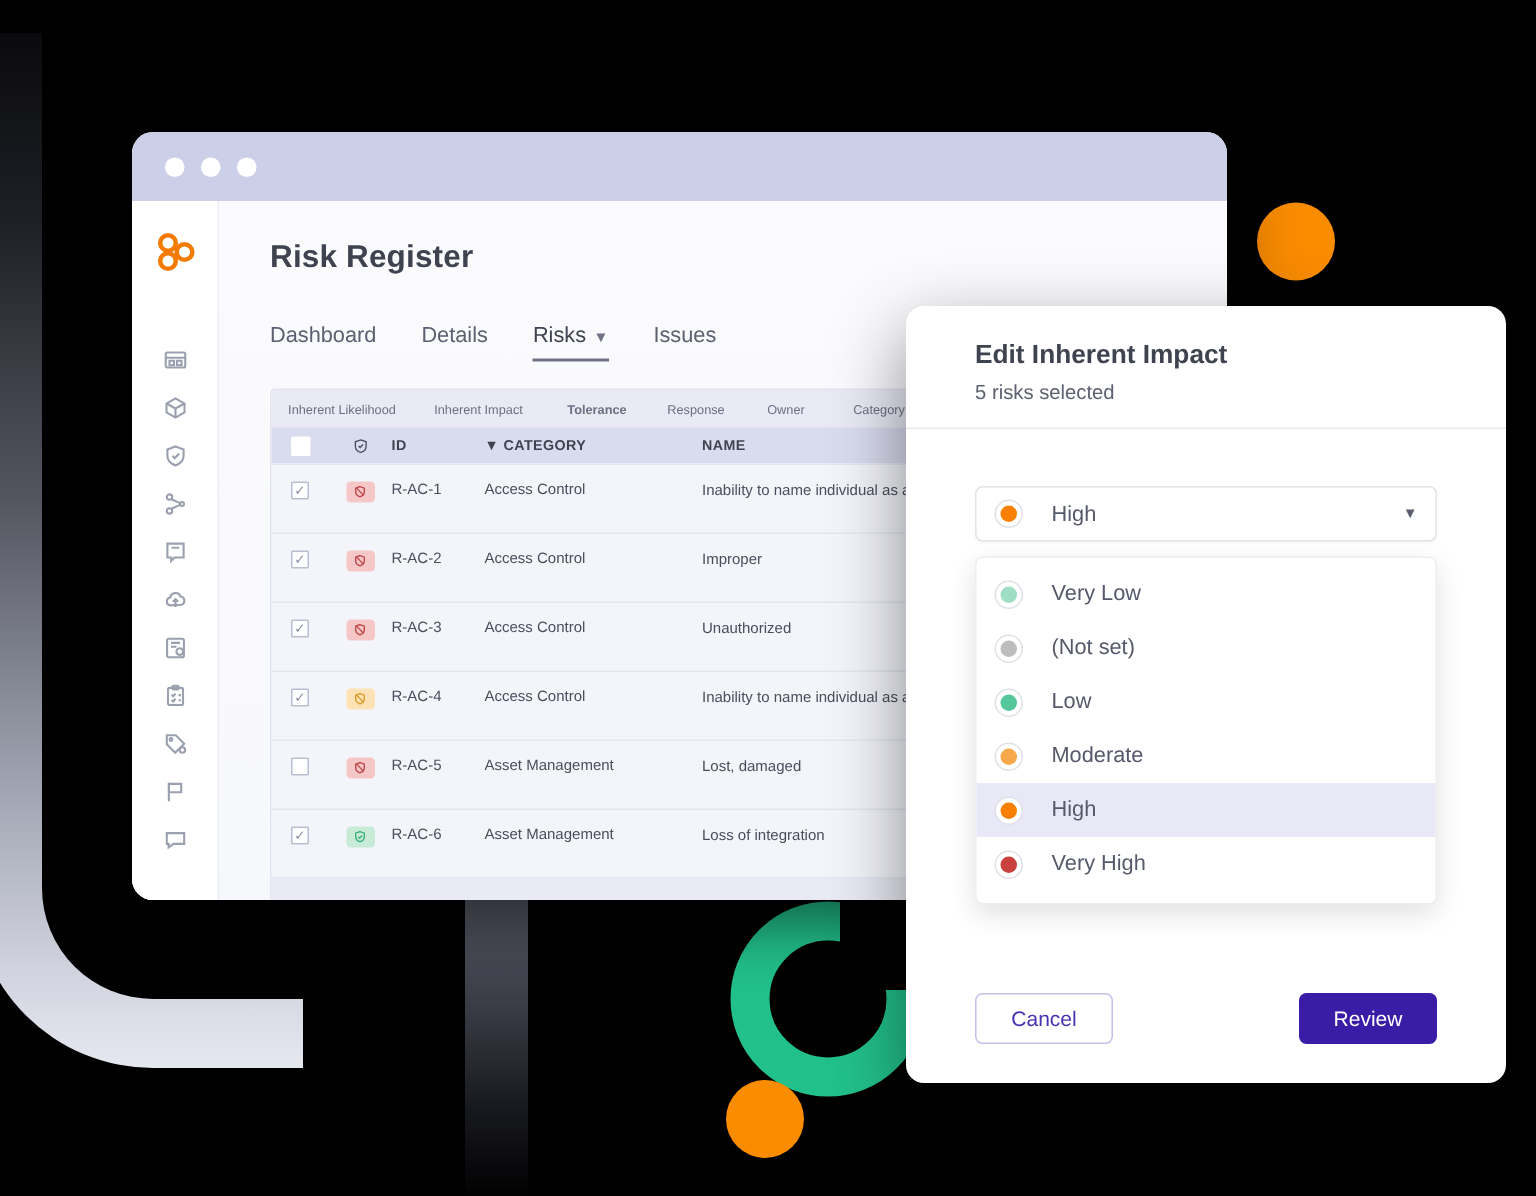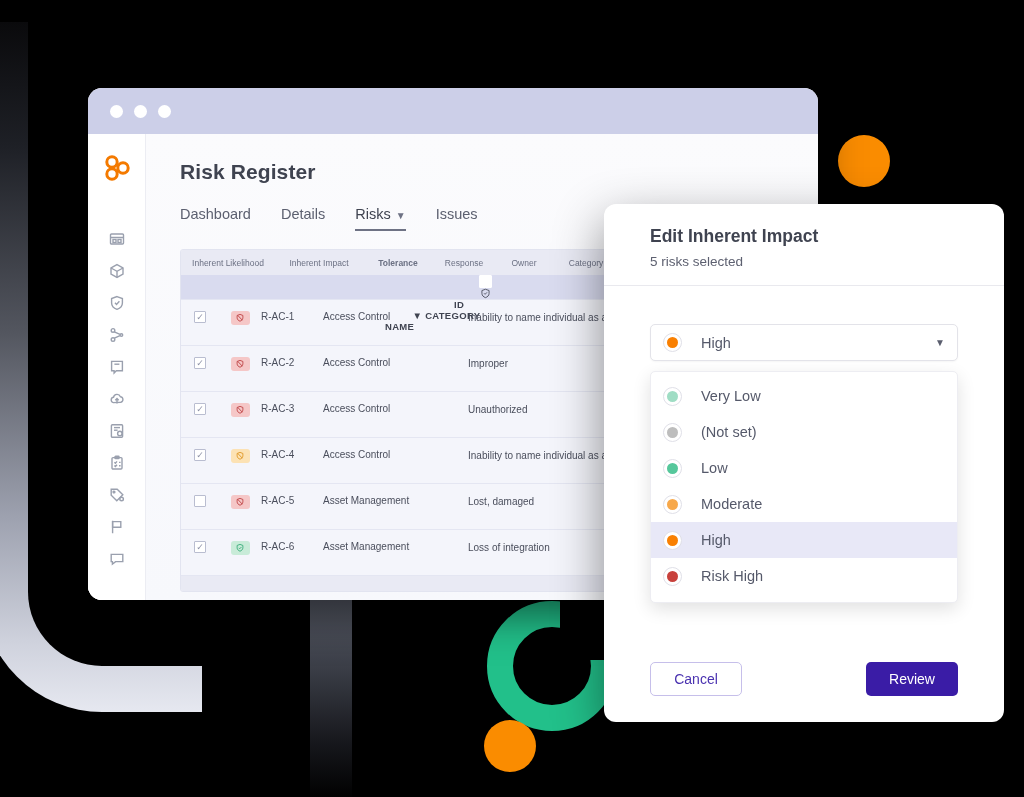--- a/index.html
+++ b/index.html
@@ -52,33 +52,33 @@
   #sidebar { width: 58px; background: #fff; border-right: 1px solid #ECEDF3; padding-top: 20px;
              display: flex; flex-direction: column; align-items: center; }
   #brand { margin-bottom: 40px; }
   .nav-ico { width: 22px; height: 22px; margin-bottom: 10px; display: flex; align-items: center;
              justify-content: center; color: #9AA0AE; cursor: pointer; }
   .nav-ico svg { width: 16px; height: 16px; stroke: #9AA0AE; fill: none; stroke-width: 1.4; }
 
   
   #main { flex: 1; background: linear-gradient(180deg,#FBFBFD 0%, #F7F8FC 100%); padding: 26px 0 0 34px; position: relative; }
   #page-title { font-size: 21px; font-weight: 700; color: #3F4350; letter-spacing: .1px; }
-  #tabs { display: flex; gap: 30px; margin-top: 22px; }
+  #tabs { display: flex; gap: 30px; margin-top: 32px; }
   .tab { font-size: 14.5px; color: #5C6070; padding-bottom: 7px; cursor: pointer; white-space: nowrap; }
   .tab.active { color: #3F4350; border-bottom: 2px solid #6E7284; }
   .caret { font-size: 10px; margin-left: 5px; color: #6E7284; }
 
   
   #table-wrap { margin-top: 18px; width: 610px; background: #F4F5FB; border: 1px solid #E2E4F0;
                 border-radius: 3px; overflow: hidden; }
   #grp-head { display: flex; background: #E9EAF4; height: 25px; align-items: center;
               font-size: 8.5px; color: #6B7083; }
   #grp-head .g { text-align: center; }
   #col-head { display: flex; background: #D9DBEF; height: 24px; align-items: center;
-              font-size: 9.5px; font-weight: 700; color: #3F4350; letter-spacing: .3px; flex-direction: column; }
+              font-size: 9.5px; font-weight: 700; color: #3F4350; letter-spacing: .3px; }
   .trow { display: flex; align-items: flex-start; background: #F4F5FB; border-top: 1px solid #E4E6F2;
           min-height: 46px; padding-top: 11px; }
   .c-check { width: 38px; display: flex; justify-content: center; }
   .c-shield { width: 42px; display: flex; justify-content: center; }
   .c-id { width: 62px; font-size: 10px; color: #4A4E5C; }
   .c-cat { width: 145px; font-size: 10px; color: #4A4E5C; }
   .c-name { flex: 1; font-size: 10px; color: #4A4E5C; line-height: 1.35; padding-right: 8px; }
   .cbox { width: 12px; height: 12px; border: 1px solid #B9BDD0; background: #fff; border-radius: 1px;
           display: flex; align-items: center; justify-content: center; }
   .cbox.checked::after { content: "✓"; font-size: 9px; color: #8C91A6; line-height: 1; }
@@ -426,21 +426,21 @@
           <div class="opt sel">
             <span class="ring">
               <i style="background:#F98002"></i>
             </span>
             <span class="lbl">High</span>
           </div>
           <div class="opt">
             <span class="ring">
               <i style="background:#C8413C"></i>
             </span>
-            <span class="lbl">Risk High</span>
+            <span class="lbl">Very High</span>
           </div>
         </div>
     </div>
 
     <div id="m-foot">
       <button id="cancel-btn">Cancel</button>
       <button id="review-btn">Review</button>
     </div>
   </div>
 

